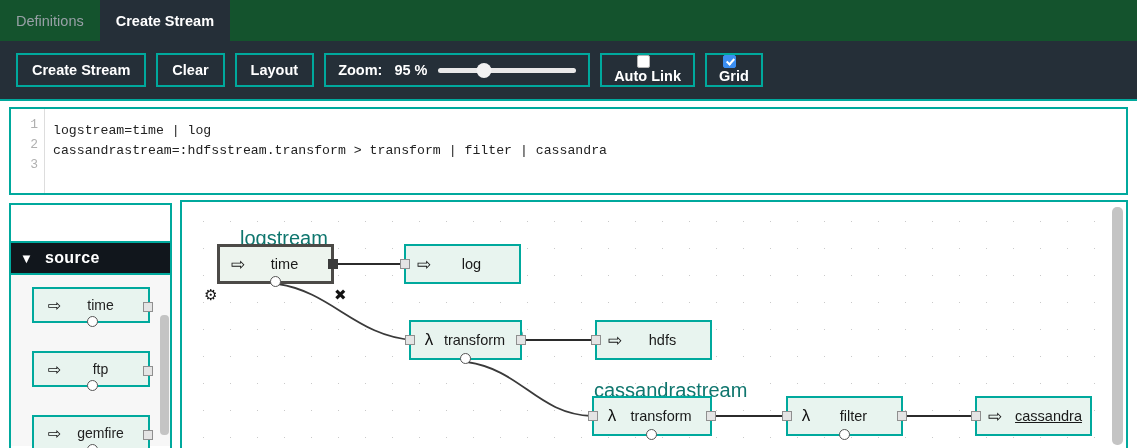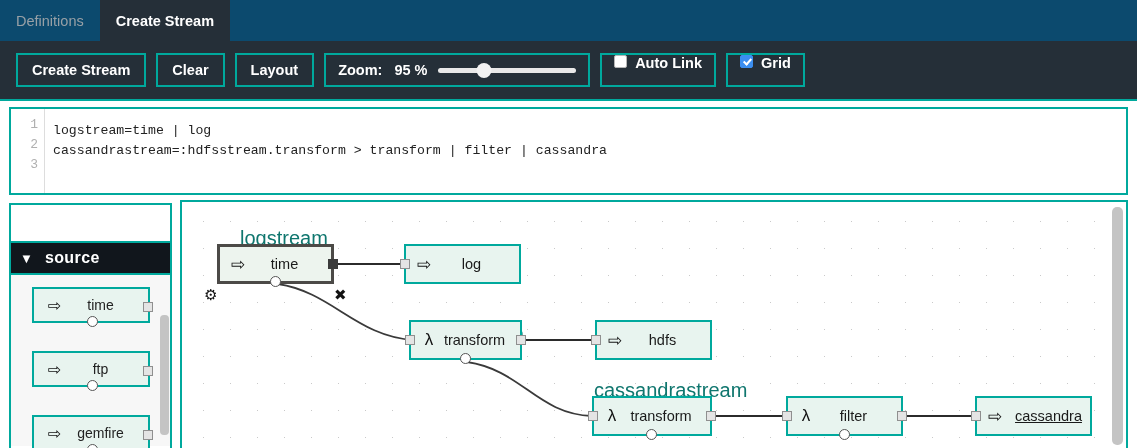--- a/index.html
+++ b/index.html
@@ -11,21 +11,21 @@
     width: 1137px;
     height: 448px;
     overflow: hidden;
     font-family: "Liberation Sans", sans-serif;
     position: relative;
   }
 
   
   .tabbar {
     height: 41px;
-    background: #0c4a6e;
+    background: #14532d;
     display: flex;
     align-items: flex-end;
     box-sizing: border-box;
     text-align: center;
   }
   .tab {
     height: 41px;
     display: flex;
     align-items: center;
     padding: 0 16px;
@@ -119,23 +119,25 @@
     height: 15px;
     background: #f2f2f2;
     border-radius: 50%;
     transform: translateX(-50%);
   }
   .chkbox {
     border: 2px solid #00a99d;
     height: 34px;
     margin-right: 10px;
     display: flex;
+    align-items: center;
     padding: 0 12px;
     box-sizing: border-box;
     cursor: pointer;
+    flex-direction: column;
   }
   .chkbox .box {
     width: 13px;
     height: 13px;
     background: #ffffff;
     border: 1px solid #b5b5b5;
     margin-right: 8px;
     box-sizing: border-box;
     border-radius: 2px;
     flex: none;

